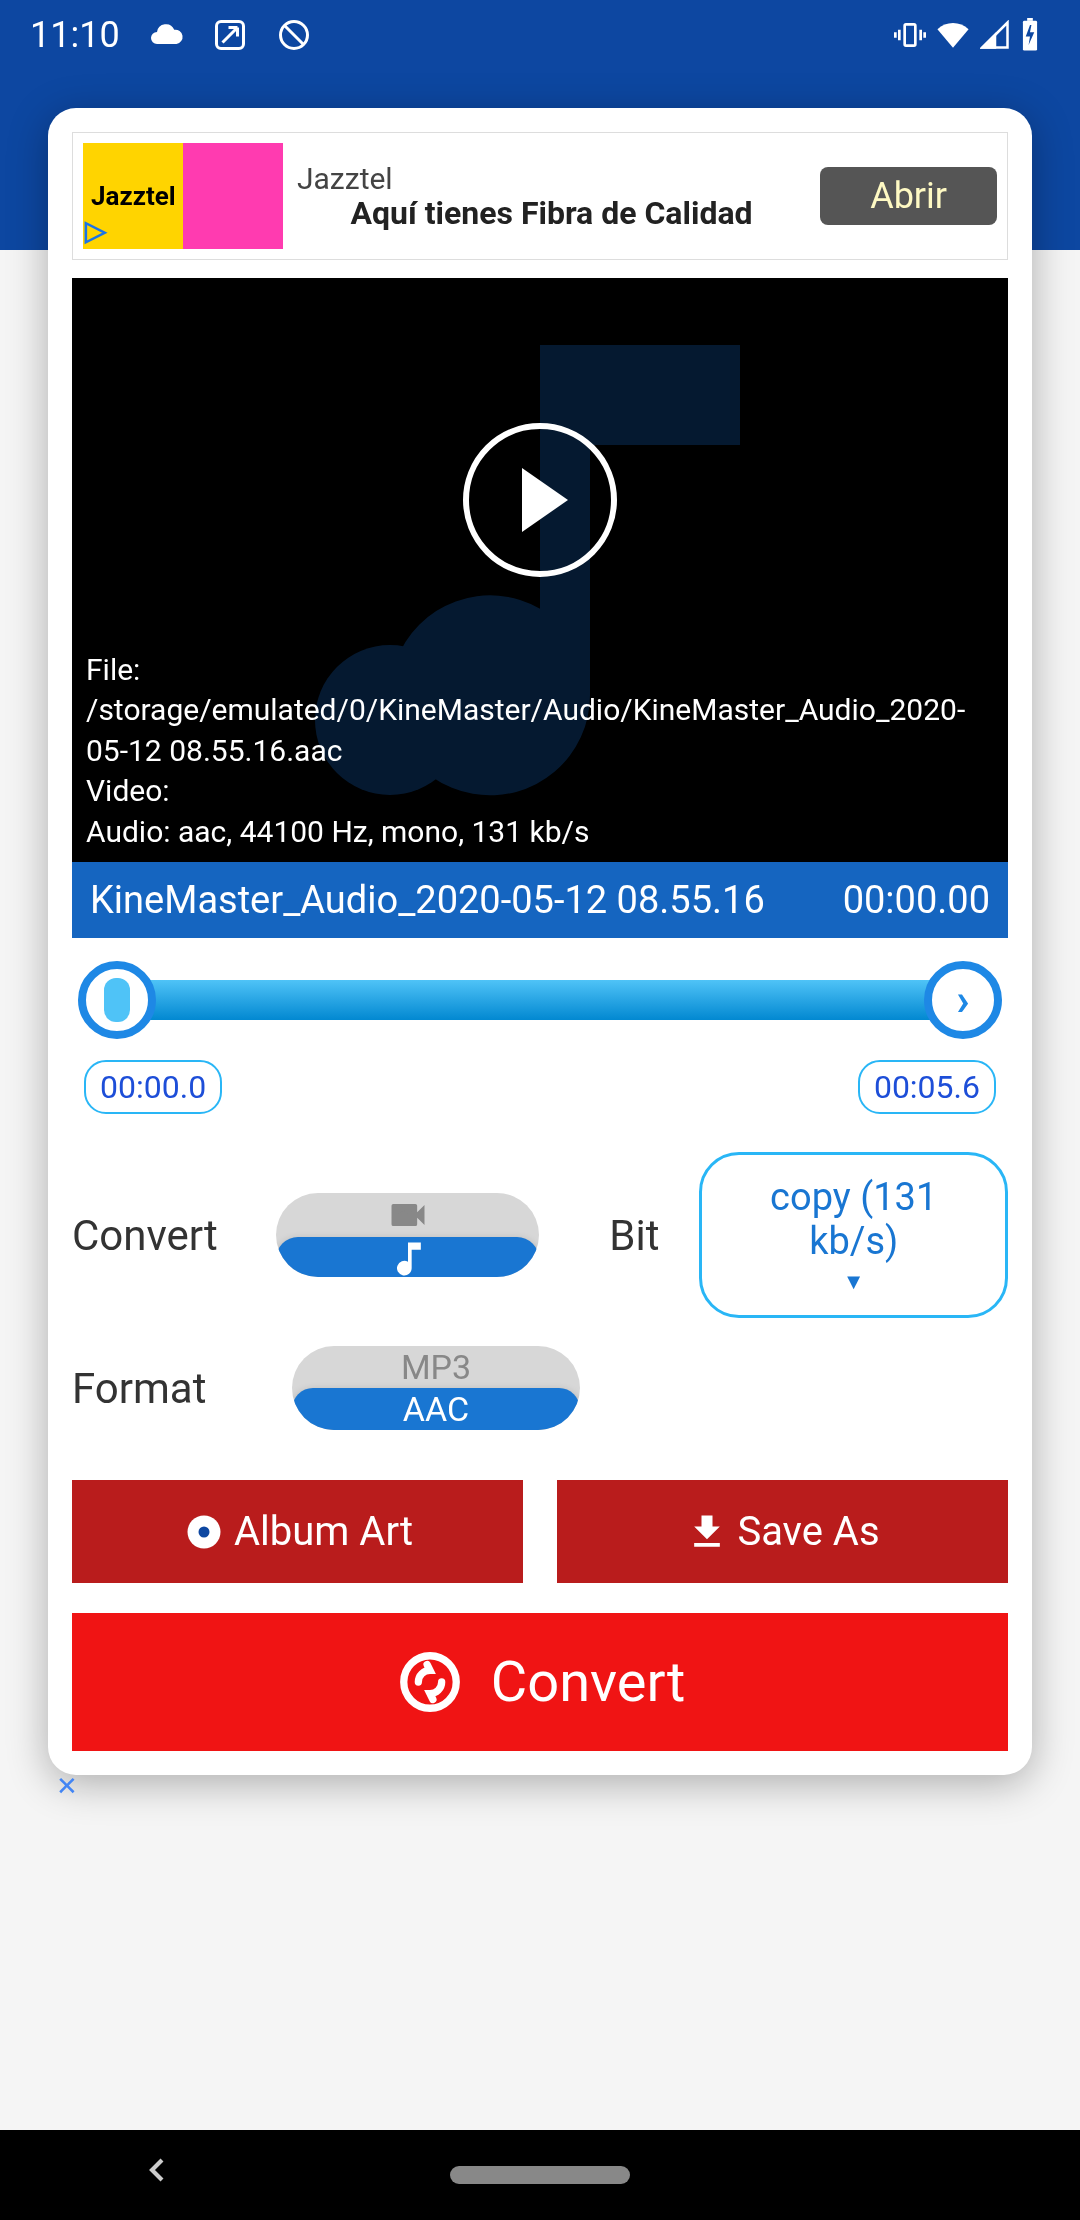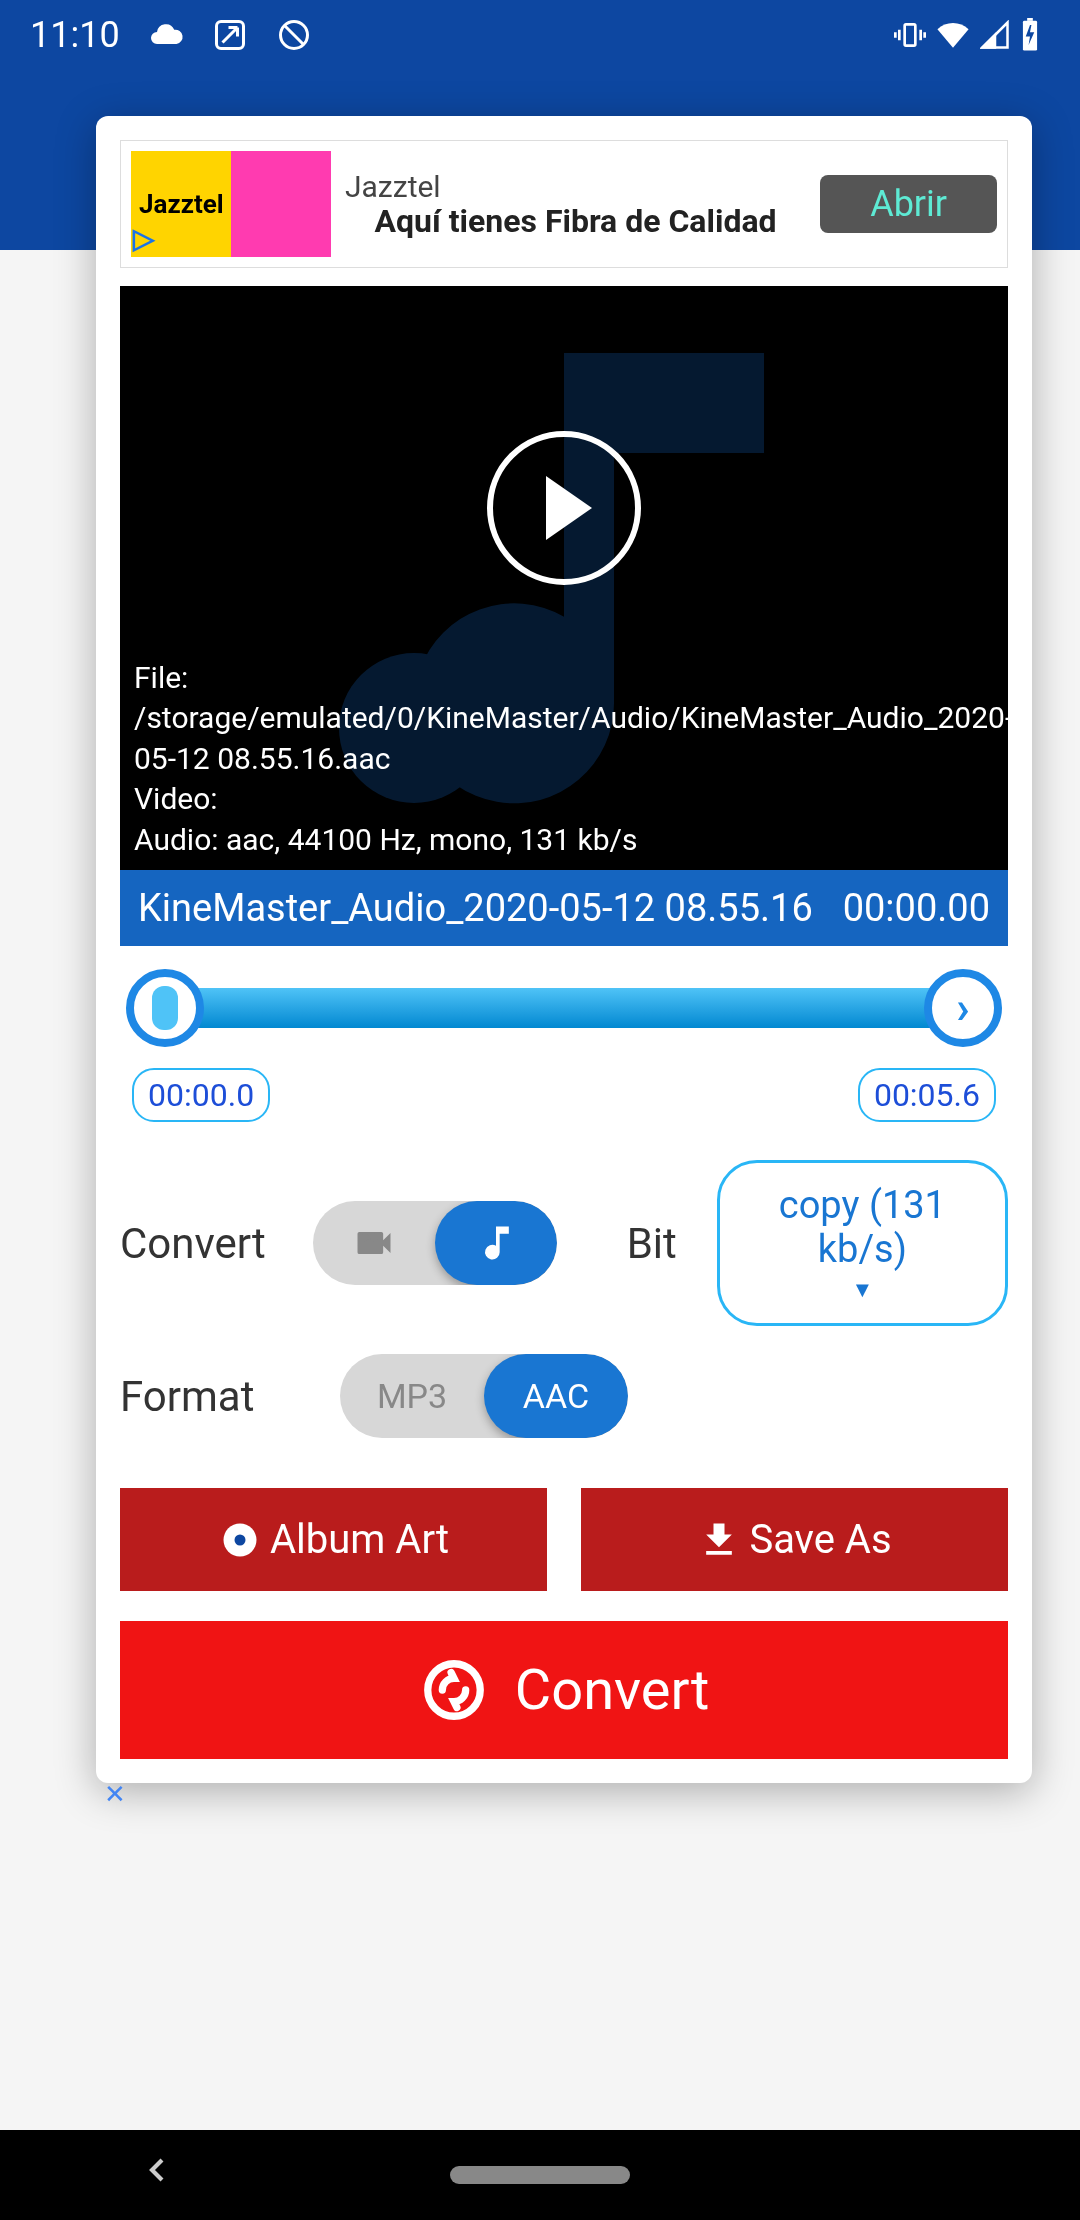--- a/index.html
+++ b/index.html
@@ -24,28 +24,27 @@
   .backdrop {
     position: absolute;
     top: 70px;
     left: 0; right: 0;
     height: 2060px;
     background: #f5f5f5;
   }
   
   .modal {
     position: absolute;
-    top: 116px;
+    top: 108px;
     left: 48px;
     right: 48px;
     background: #fff;
-    border-radius: 12px;
+    border-radius: 28px;
     padding: 24px;
     box-shadow: 0 8px 40px rgba(0,0,0,0.3);
-    margin-left: 48px;
   }
   
   .ad-banner {
     border: 1px solid #ddd;
     display: flex;
     align-items: center;
     padding: 10px;
     gap: 14px;
     height: 128px;
   }
@@ -55,21 +54,21 @@
     position: relative;
     display:flex; align-items:center; padding-left:8px;
     color:#000; font-size:26px; font-weight:bold;
   }
   .ad-privacy { position:absolute; bottom:2px; left:2px; color:#1a73e8; font-size:28px; }
   .ad-close-small { position:absolute; bottom:-26px; left:8px; color:#4285f4; font-size:26px; }
   .ad-text { flex:1; }
   .ad-brand { font-size:30px; color:#444; }
   .ad-headline { font-size:32px; font-weight:bold; color:#222; line-height:1.1;text-align:center; }
   .ad-cta {
-    background:#555; color:#5eead4; border:none; border-radius:8px;
+    background:#555; color:#fef9c3; border:none; border-radius:8px;
     padding: 8px 50px; font-size:36px;
   }
   
   .player-area {
     background: #000;
     height: 584px;
     margin-top: 18px;
     position: relative;
     overflow: hidden;
   }
@@ -123,21 +122,21 @@
   }
   
   .row {
     display:flex; align-items:center; padding: 28px 0 0 0;
     gap: 40px;
   }
   .row-label { font-size:42px; color:#333; width:180px; }
   
   .segmented {
     display:flex; width:288px; height:84px; border-radius:42px;
-    background:#d7d7d7; overflow:hidden;
+    background:#d7d7d7; overflow:hidden;flex-direction:column;
   }
   .seg-opt {
     flex:1; display:flex; align-items:center; justify-content:center;
     font-size:34px; color:#888; border:none; background:transparent;
   }
   .seg-opt.active {
     background:#1976d2; color:#fff; border-radius:42px;
     box-shadow: 0 4px 10px rgba(0,0,0,0.3);
   }
   

